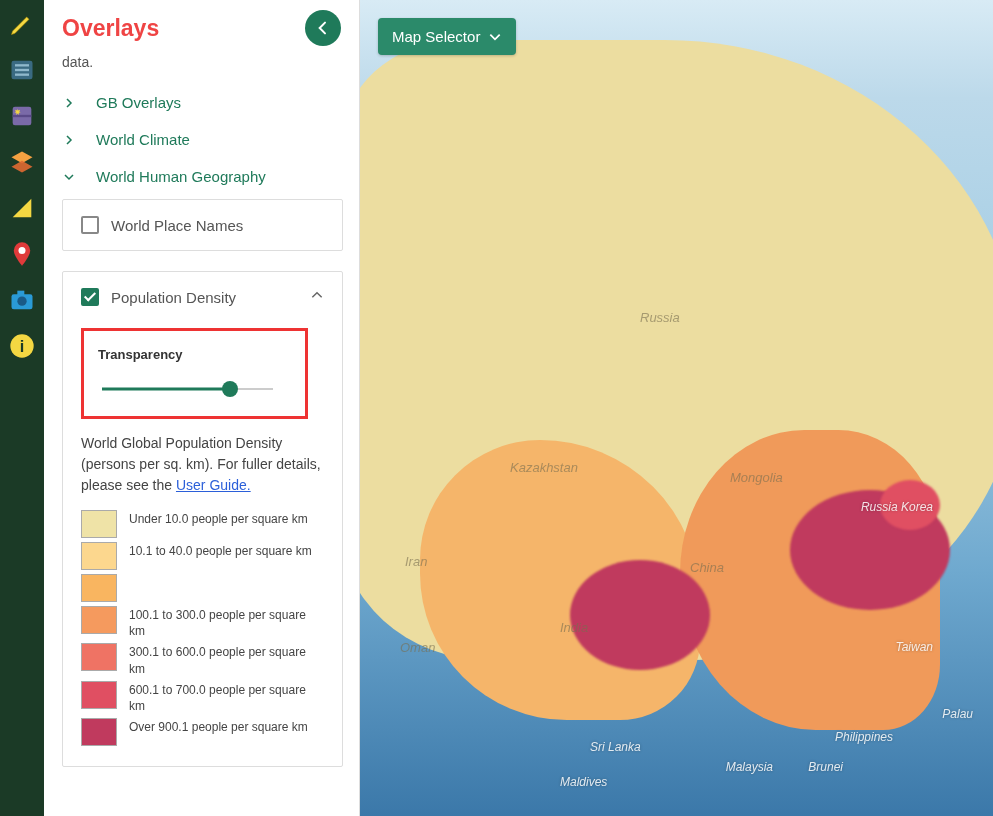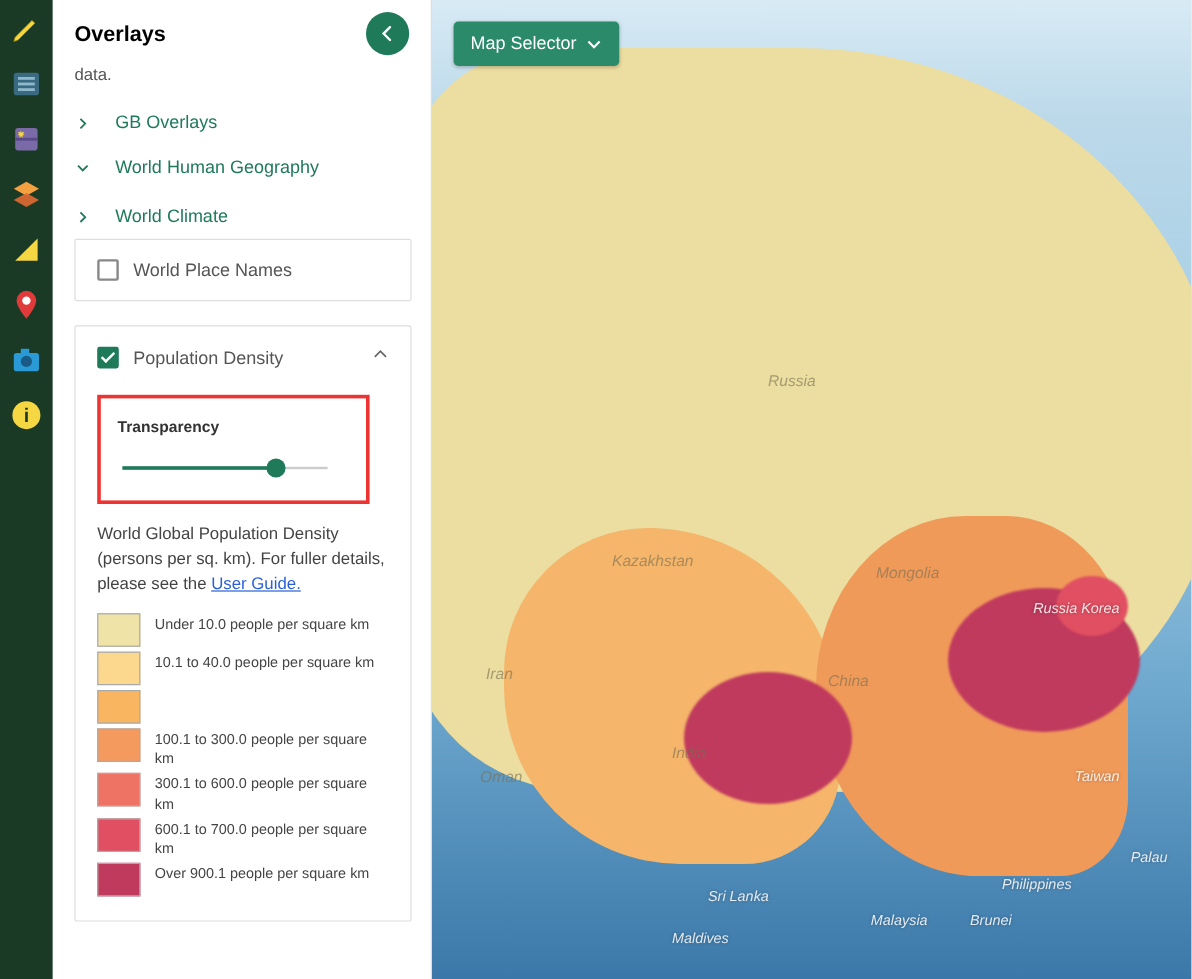--- a/index.html
+++ b/index.html
@@ -38,23 +38,23 @@
     flex-direction: column;
     position: relative;
   }
   .panel-header {
     display: flex;
     align-items: center;
     justify-content: space-between;
     padding: 10px 18px 8px 18px;
   }
   .panel-header h2 {
-    font-size: 18px;
+    font-size: 23px;
     font-weight: bold;
-    color: #000000;
+    color: #ef4444;
   }
   .collapse-btn {
     width: 36px; height: 36px;
     border-radius: 50%;
     background: #1f7a5a;
     display: flex; align-items: center; justify-content: center;
     cursor: pointer;
     color: #fff;
   }
   .panel-body {
@@ -83,21 +83,21 @@
     border: 1px solid #ddd;
     border-radius: 2px;
     padding: 16px 18px;
     margin-bottom: 20px;
   }
   .checkbox-row {
     display: flex; align-items: center; gap: 12px;
     cursor: pointer;
   }
   .checkbox-row.with-expand { justify-content: space-between; }
-  .cb-left { display:flex; align-items:flex-end; gap:12px; }
+  .cb-left { display:flex; align-items:center; gap:12px; }
   .cb {
     width: 18px; height: 18px;
     border: 2px solid #888;
     border-radius: 2px;
     flex-shrink: 0;
   }
   .cb.checked {
     background: #1f7a5a;
     border-color: #1f7a5a;
     position: relative;
@@ -295,36 +295,36 @@
 
     <div class="cat">
       <span class="chev">
         <svg width="12" height="12" viewBox="0 0 24 24">
             <path d="M8 4l8 8-8 8" stroke="#1f7a5a" stroke-width="3" fill="none"></path>
           </svg>
       </span>
       <span>GB Overlays</span>
     </div>
 
+    <div class="cat">
+      <span class="chev">
+        <svg width="12" height="12" viewBox="0 0 24 24">
+            <path d="M8 4l8 8-8 8" stroke="#1f7a5a" stroke-width="3" fill="none"></path>
+          </svg>
+      </span>
+      <span>World Climate</span>
+    </div>
+
     <div class="cat expanded">
       <span class="chev">
         <svg width="12" height="12" viewBox="0 0 24 24">
             <path d="M4 8l8 8 8-8" stroke="#1f7a5a" stroke-width="3" fill="none"></path>
           </svg>
       </span>
       <span>World Human Geography</span>
-    </div>
-
-    <div class="cat">
-      <span class="chev">
-        <svg width="12" height="12" viewBox="0 0 24 24">
-            <path d="M8 4l8 8-8 8" stroke="#1f7a5a" stroke-width="3" fill="none"></path>
-          </svg>
-      </span>
-      <span>World Climate</span>
     </div>
 
     <div class="overlay-card">
       <div class="checkbox-row">
         <div class="cb"></div>
         <span class="cb-label">World Place Names</span>
       </div>
     </div>
 
     <div class="overlay-card">

